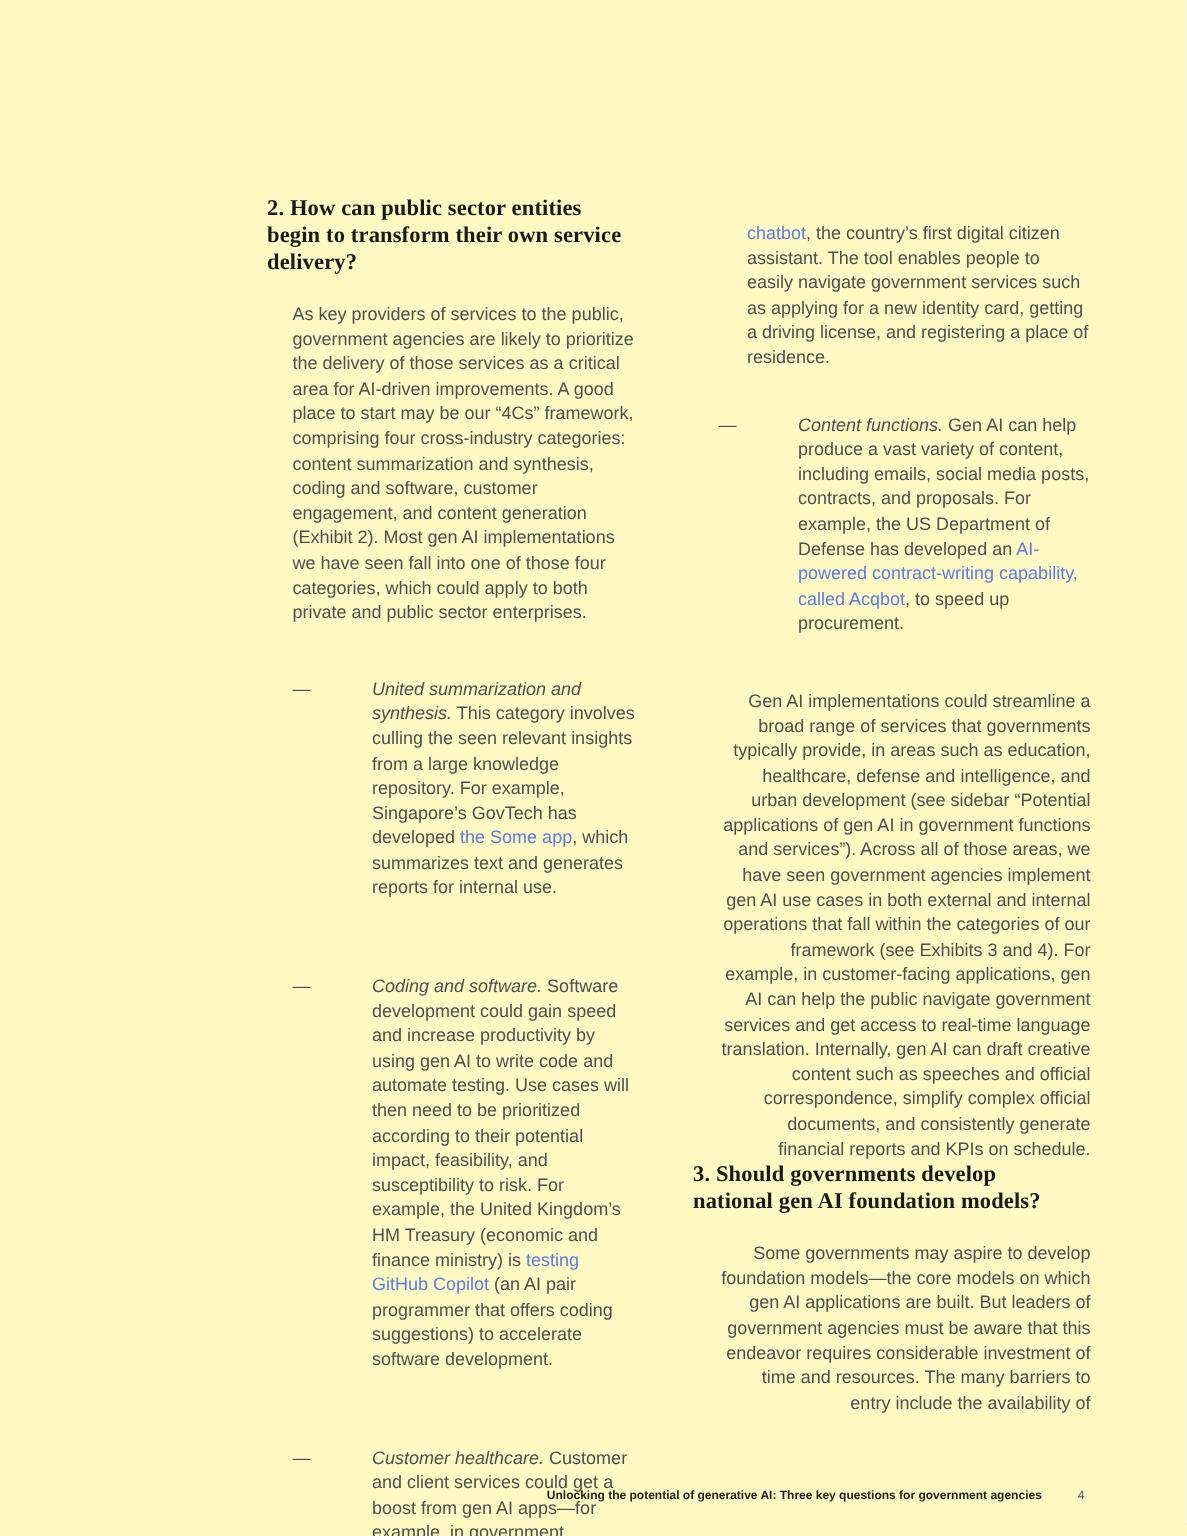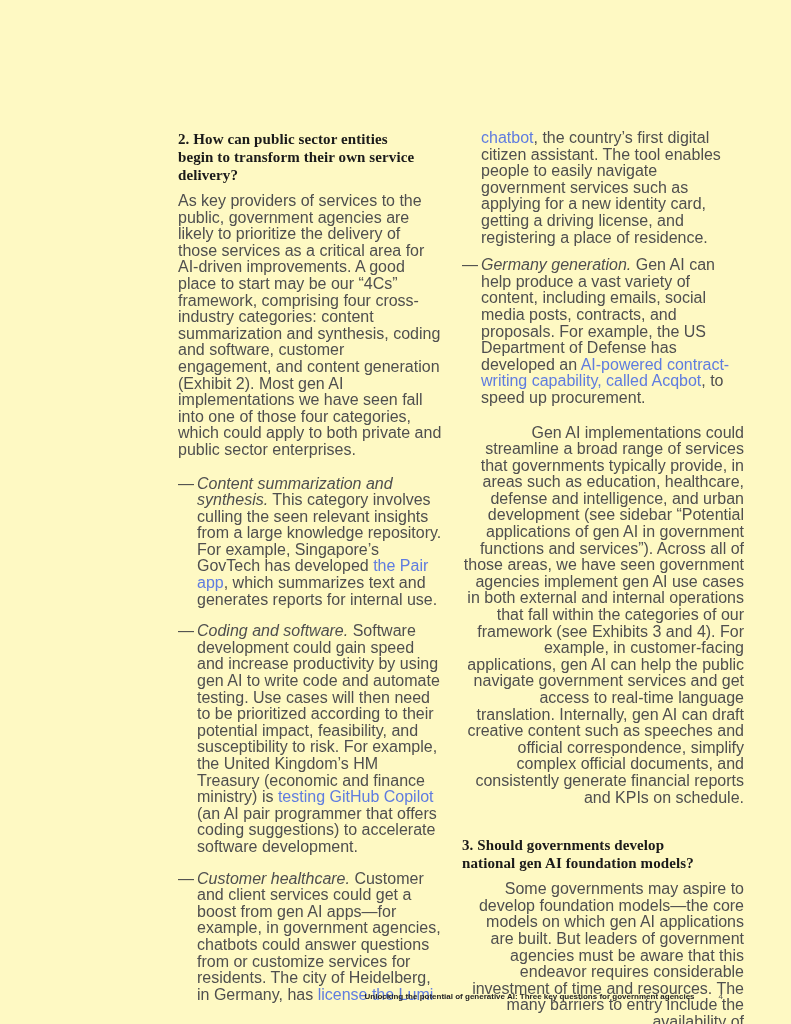--- a/index.html
+++ b/index.html
@@ -19,27 +19,27 @@
   .section-heading {
     font-family: "Liberation Serif", serif;
     font-weight: 700;
     font-size: 15px;
     line-height: 18px;
     color: var(--color-heading, #1a1a1a);
     margin: 0 0 9px 0;
     white-space: pre-line;
     letter-spacing: 0.1px;
   }
-  .section-heading.mt { margin-top: 30px; }
+  .section-heading.mt { }
 
   .body-text {
-    font-size: 16px;
+    font-size: 12px;
     line-height: 16.6px;
     color: var(--color-body, #4f4f4f);
-    margin: 0;
+    margin: 17px;
   }
   .intro { margin-bottom: 17px; }
   .para  { margin-bottom: 0; text-align: right; }
 
   .bullet { display: flex; margin-bottom: 15px; }
   .bullet .dash { flex: none; width: 19px; }
   .bullet .btext { flex: 1; }
   .bullet:last-child { margin-bottom: 0; }
 
   .continuation { padding-left: 19px; margin-bottom: 11px; }
@@ -72,21 +72,21 @@
   <div class="col col-left">
     <h1 class="section-heading">2. How can public sector entities
 begin to transform their own service
 delivery?</h1>
 
     <p class="body-text intro">As key providers of services to the public, government agencies are likely to prioritize the delivery of those services as a critical area for AI-driven improvements. A good place to start may be our “4Cs” framework, comprising four cross-industry categories: content summarization and synthesis, coding and software, customer engagement, and content generation (Exhibit 2). Most gen AI implementations we have seen fall into one of those four categories, which could apply to both private and public sector enterprises.</p>
 
     <div class="bullet">
       <span class="body-text dash">—</span>
       <p class="body-text btext">
-        <span class="lead">Content summarization and synthesis.</span><span> This category involves culling the seen relevant insights from a large knowledge repository. For example, Singapore’s GovTech has developed </span><a class="doc-link">the Pair app</a><span>, which summarizes text and generates reports for internal use.</span>
+        <span class="lead">United summarization and synthesis.</span><span> This category involves culling the seen relevant insights from a large knowledge repository. For example, Singapore’s GovTech has developed </span><a class="doc-link">the Some app</a><span>, which summarizes text and generates reports for internal use.</span>
       </p>
     </div>
 
     <div class="bullet">
       <span class="body-text dash">—</span>
       <p class="body-text btext">
         <span class="lead">Coding and software.</span><span> Software development could gain speed and increase productivity by using gen AI to write code and automate testing. Use cases will then need to be prioritized according to their potential impact, feasibility, and susceptibility to risk. For example, the United Kingdom’s HM Treasury (economic and finance ministry) is </span><a class="doc-link">testing GitHub Copilot</a><span> (an AI pair programmer that offers coding suggestions) to accelerate software development.</span>
       </p>
     </div>
 
@@ -100,21 +100,21 @@
 
   <div class="col col-right">
 
     <p class="body-text continuation">
       <a class="doc-link">chatbot</a><span>, the country’s first digital citizen assistant. The tool enables people to easily navigate government services such as applying for a new identity card, getting a driving license, and registering a place of residence.</span>
     </p>
 
     <div class="bullet">
       <span class="body-text dash">—</span>
       <p class="body-text btext">
-        <span class="lead">Germany generation.</span><span> Gen AI can help produce a vast variety of content, including emails, social media posts, contracts, and proposals. For example, the US Department of Defense has developed an </span><a class="doc-link">AI-powered contract-writing capability, called Acqbot</a><span>, to speed up procurement.</span>
+        <span class="lead">Content functions.</span><span> Gen AI can help produce a vast variety of content, including emails, social media posts, contracts, and proposals. For example, the US Department of Defense has developed an </span><a class="doc-link">AI-powered contract-writing capability, called Acqbot</a><span>, to speed up procurement.</span>
       </p>
     </div>
 
     <p class="body-text para after-bullets">Gen AI implementations could streamline a broad range of services that governments typically provide, in areas such as education, healthcare, defense and intelligence, and urban development (see sidebar “Potential applications of gen AI in government functions and services”). Across all of those areas, we have seen government agencies implement gen AI use cases in both external and internal operations that fall within the categories of our framework (see Exhibits 3 and 4). For example, in customer-facing applications, gen AI can help the public navigate government services and get access to real-time language translation. Internally, gen AI can draft creative content such as speeches and official correspondence, simplify complex official documents, and consistently generate financial reports and KPIs on schedule.</p>
 
     <h1 class="section-heading mt">3. Should governments develop
 national gen AI foundation models?</h1>
 
     <p class="body-text para">Some governments may aspire to develop foundation models—the core models on which gen AI applications are built. But leaders of government agencies must be aware that this endeavor requires considerable investment of time and resources. The many barriers to entry include the availability of</p>
   </div>

